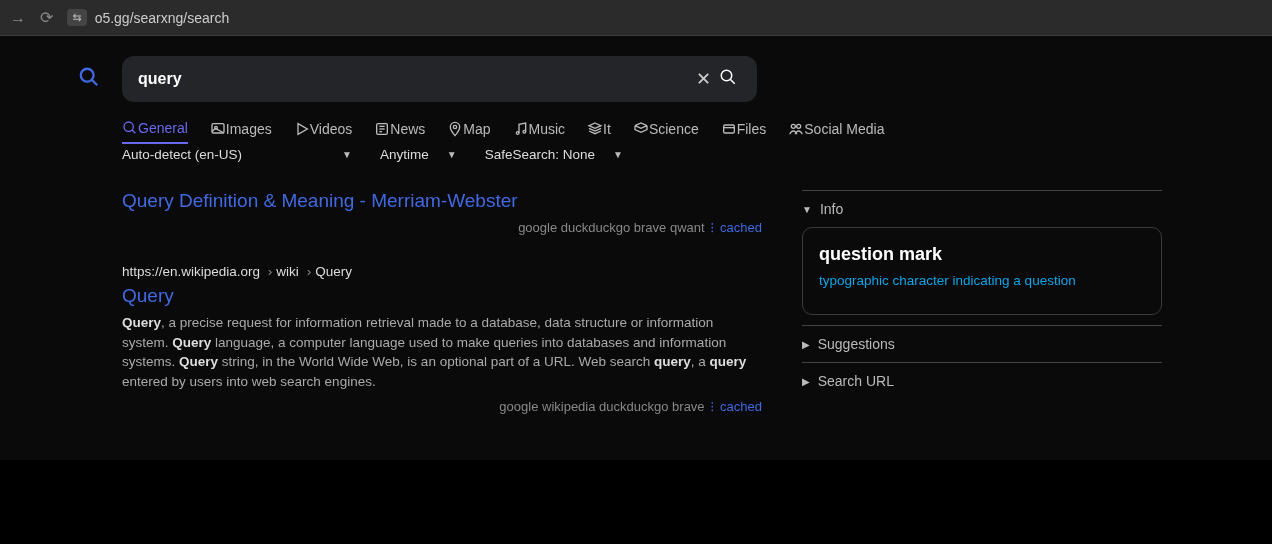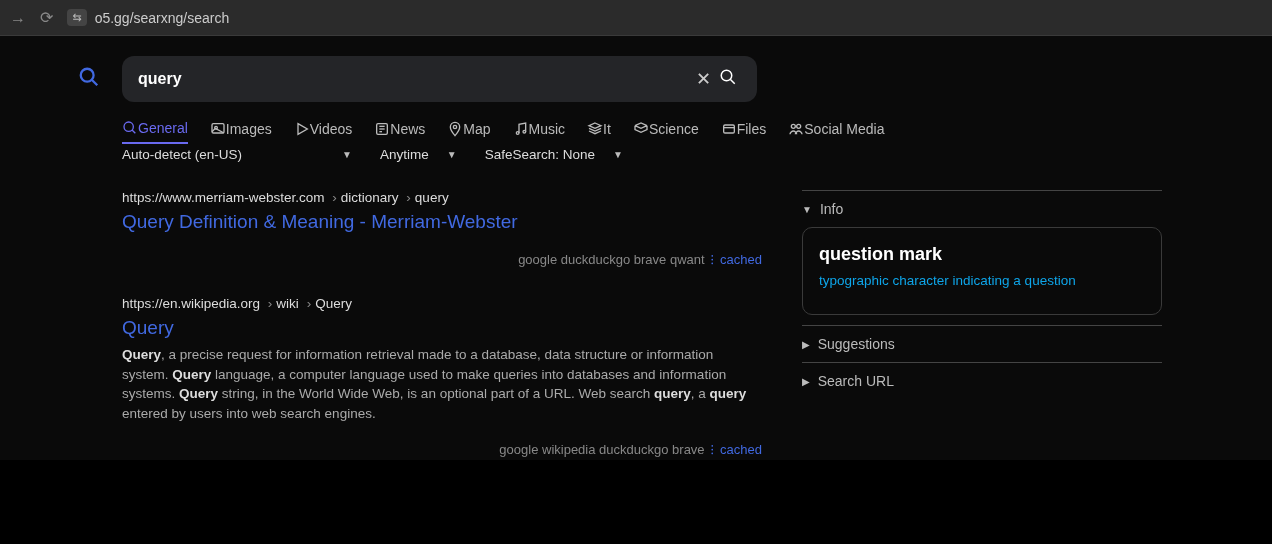--- a/index.html
+++ b/index.html
@@ -23,21 +23,21 @@
 .filter { display:flex; align-items:center; gap:18px; cursor:pointer; }
 .chev { font-size:10px; color:#bbb; }
 .main { display:flex; margin-top:28px; gap:40px; }
 .results { width:640px; }
 .result { margin-bottom:28px; }
 .breadcrumb { font-size:13.5px; color:#ddd; margin-bottom:6px; }
 .breadcrumb .sep { color:#888; margin:0 4px; }
 .title { color:#4169e1; font-size:19px; font-weight:400; margin-bottom:6px; cursor:pointer; }
 .snippet { font-size:13.5px; color:#aaa; line-height:1.45; }
 .snippet b { color:#ddd; font-weight:bold; }
-.engines { text-align:right; font-size:13px; color:#888; margin-top:17px; }
+.engines { text-align:right; font-size:13px; color:#888; margin-top:6px; }
 .engines .cached { color:#4169e1; cursor:pointer; }
 .dots { color:#4169e1; margin:0 6px; }
 .sidebar { width:360px; }
 .side-sec { border-top:1px solid #444; padding:10px 0; }
 .side-head { display:flex; align-items:center; gap:8px; font-size:14px; color:#bbb; cursor:pointer; }
 .tri { font-size:10px; }
 .infobox { border:1px solid #3a3a3a; border-radius:10px; padding:16px; margin-top:10px; }
 .ib-title { color:#fff; font-weight:bold; font-size:18px; margin-bottom:8px; }
 .ib-desc { color:#0ea5e9; font-size:13.5px; margin-bottom:10px; }
 .ib-links { list-style:disc; margin-left:22px; }
@@ -162,25 +162,20 @@
       <div class="filter">
         <span>SafeSearch: None</span>
         <span class="chev">▼</span>
       </div>
     </div>
 
     <div class="main">
       <div class="results">
 
         <div class="result">
-          <div class="breadcrumb">
-            <span>https://www.merriam-webster.com</span>
-            <span class="sep">›</span><span>dictionary</span>
-            <span class="sep">›</span><span>query</span>
-          </div>
           <div class="title">Query Definition &amp; Meaning - Merriam-Webster</div>
           <div class="engines">
             <span>google  duckduckgo  brave  qwant</span><span class="dots">⁝</span><span class="cached">cached</span>
           </div>
         </div>
 
         <div class="result">
           <div class="breadcrumb">
             <span>https://en.wikipedia.org</span>
             <span class="sep">›</span><span>wiki</span>

